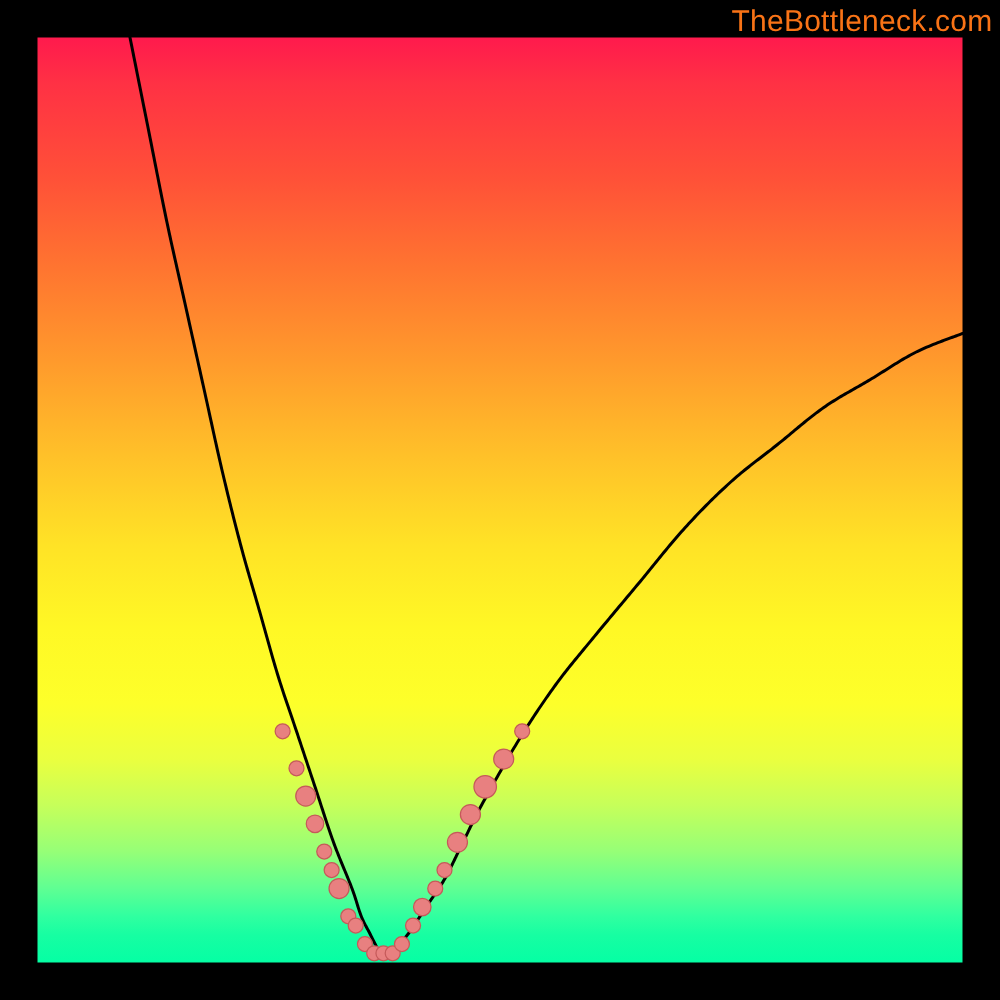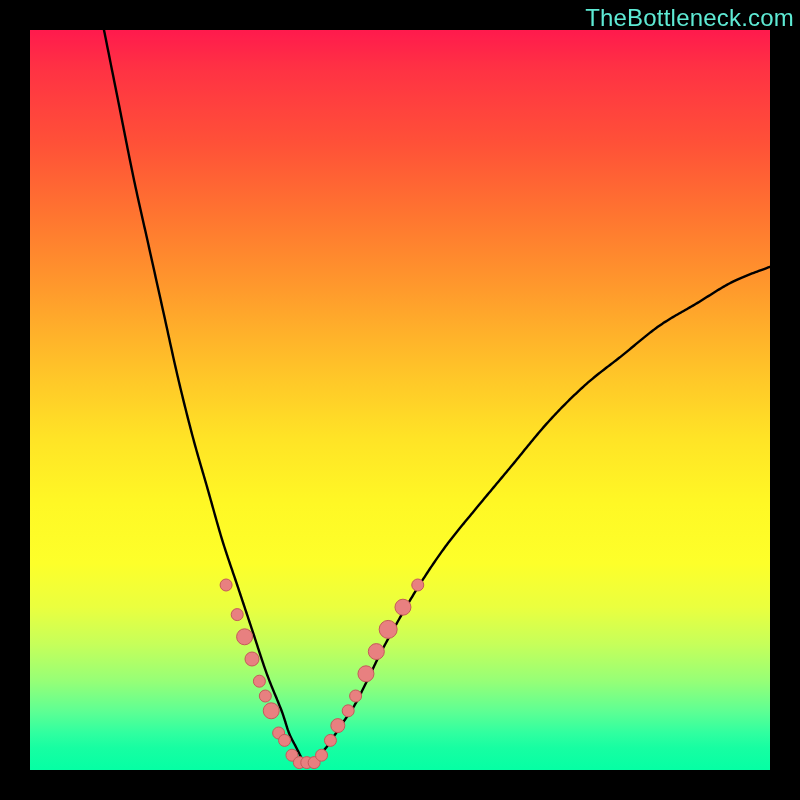--- a/index.html
+++ b/index.html
@@ -42,21 +42,21 @@
       #5fff93 92%,
       #30ffa0 95%,
       #17fea2 97%,
       #05ffa4 100%
     );
   }
   .watermark {
     position: absolute;
     top: 4px;
     right: 6px;
-    color: #5eead4;
+    color: #f97316;
     font-size: 24px;
     font-weight: 500;
     letter-spacing: 0.2px;
     user-select: none;
     margin-left: 48px;
   }
   svg.curves {
     position: absolute;
     left: 30px;
     top: 30px;

